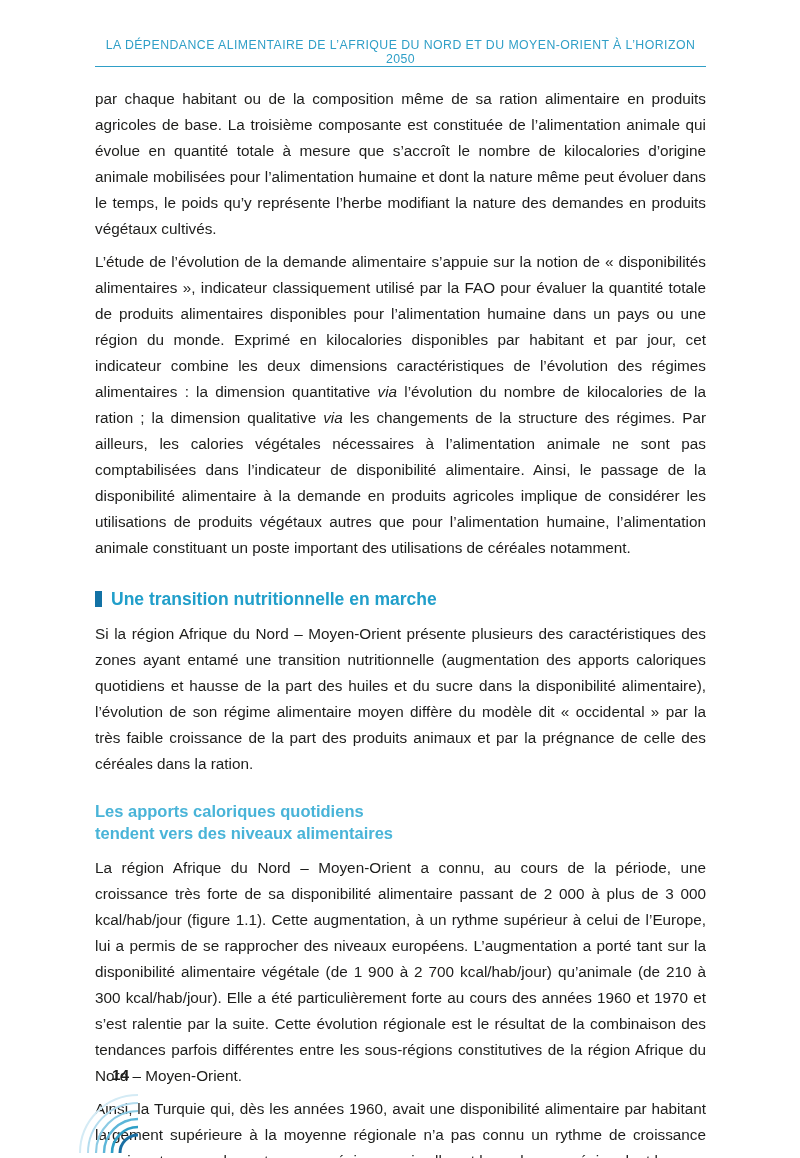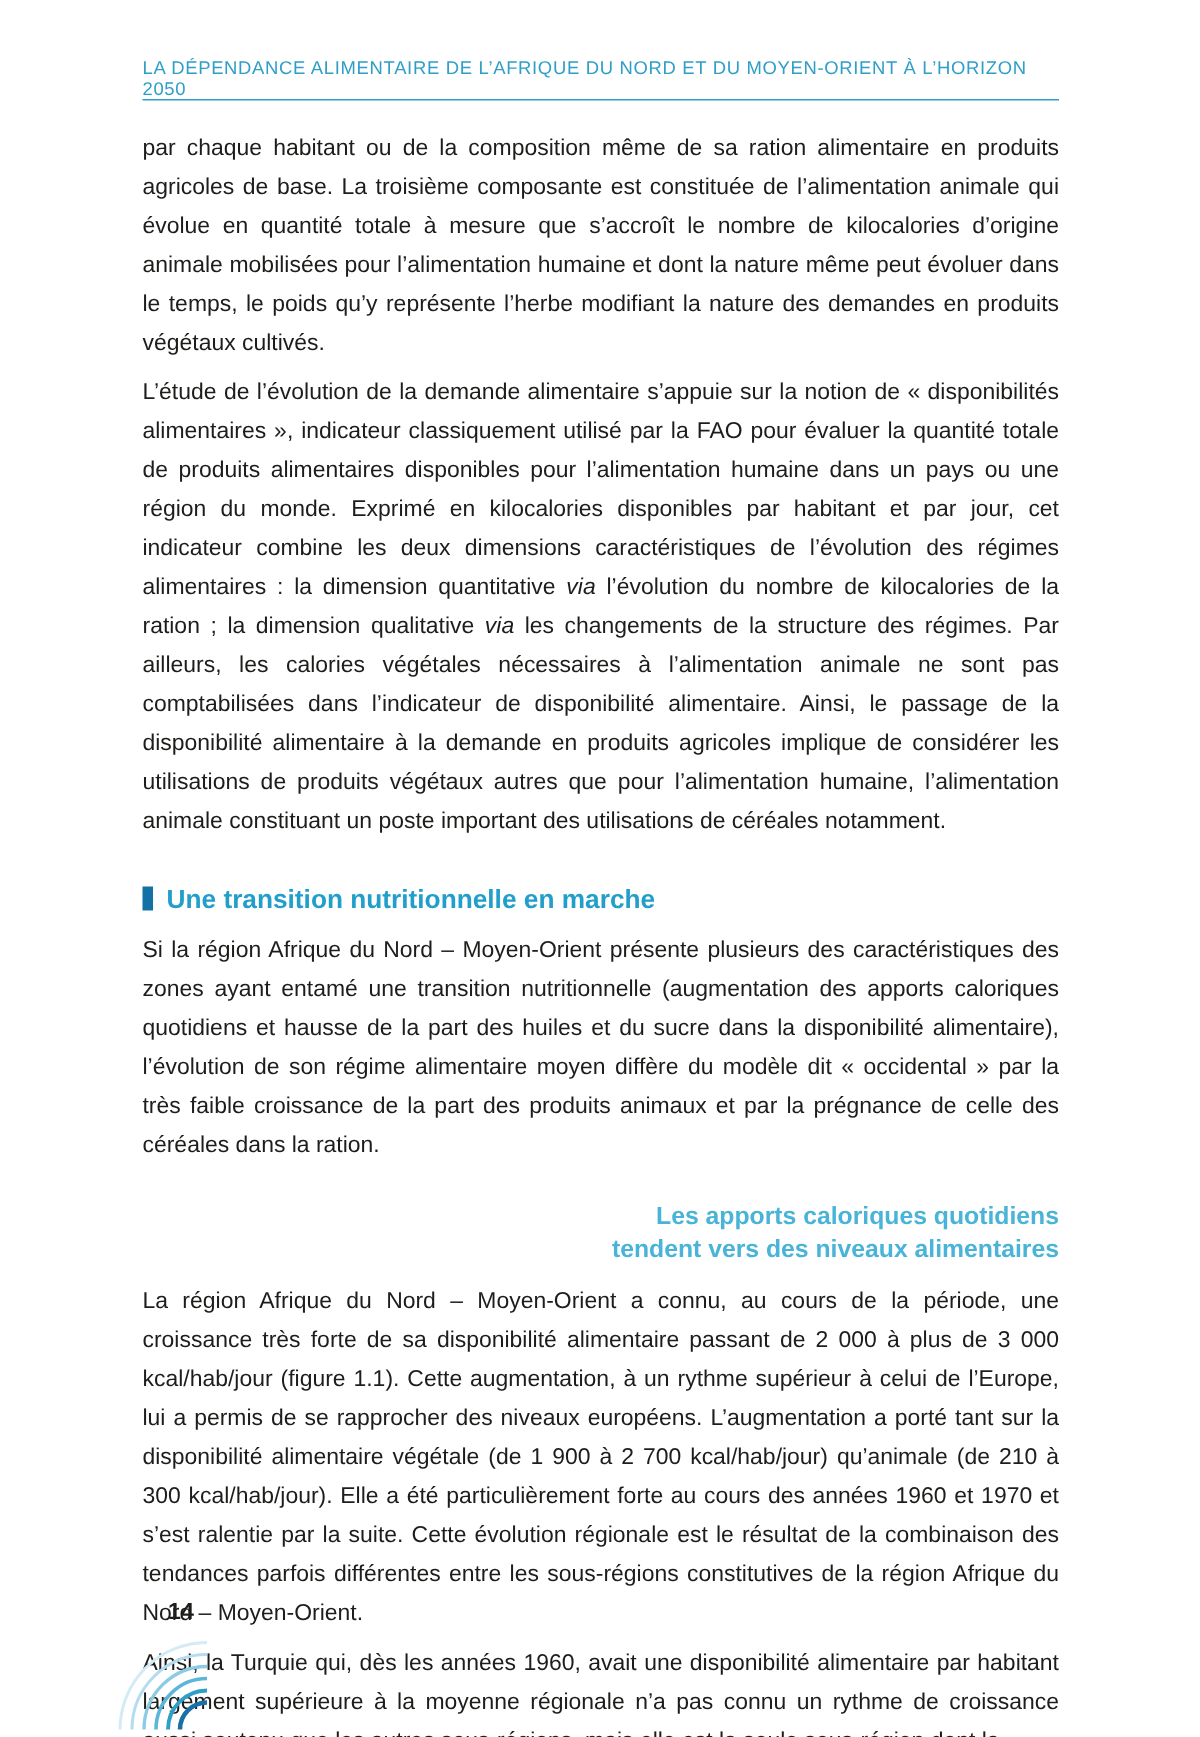--- a/index.html
+++ b/index.html
@@ -14,21 +14,21 @@
     background: #ffffff;
     font-family: "Liberation Sans", sans-serif;
     color: #1d1d1b;
     overflow: hidden;
   }
   .header-title {
     position: absolute;
     top: 38px;
     left: 95px;
     width: 611px;
-    text-align: left;
+    text-align: center;
     font-size: 12.3px;
     letter-spacing: 0.45px;
     color: #2f9fc7;
     font-weight: 400;
   }
   .header-rule {
     position: absolute;
     top: 66px;
     left: 95px;
     width: 611px;
@@ -66,21 +66,21 @@
     background: #1272a5;
     margin-right: 9px;
     flex: 0 0 auto;
   }
   h3.sub-heading {
     margin: 23px 0 11px 0;
     font-size: 16.5px;
     line-height: 22px;
     font-weight: 700;
     color: #49b4d8;
-    text-align: right;
+    text-align: left;
   }
   .footer {
     position: absolute;
     left: 0;
     bottom: 0;
     width: 220px;
     height: 110px;
   }
   .swirl {
     position: absolute;

